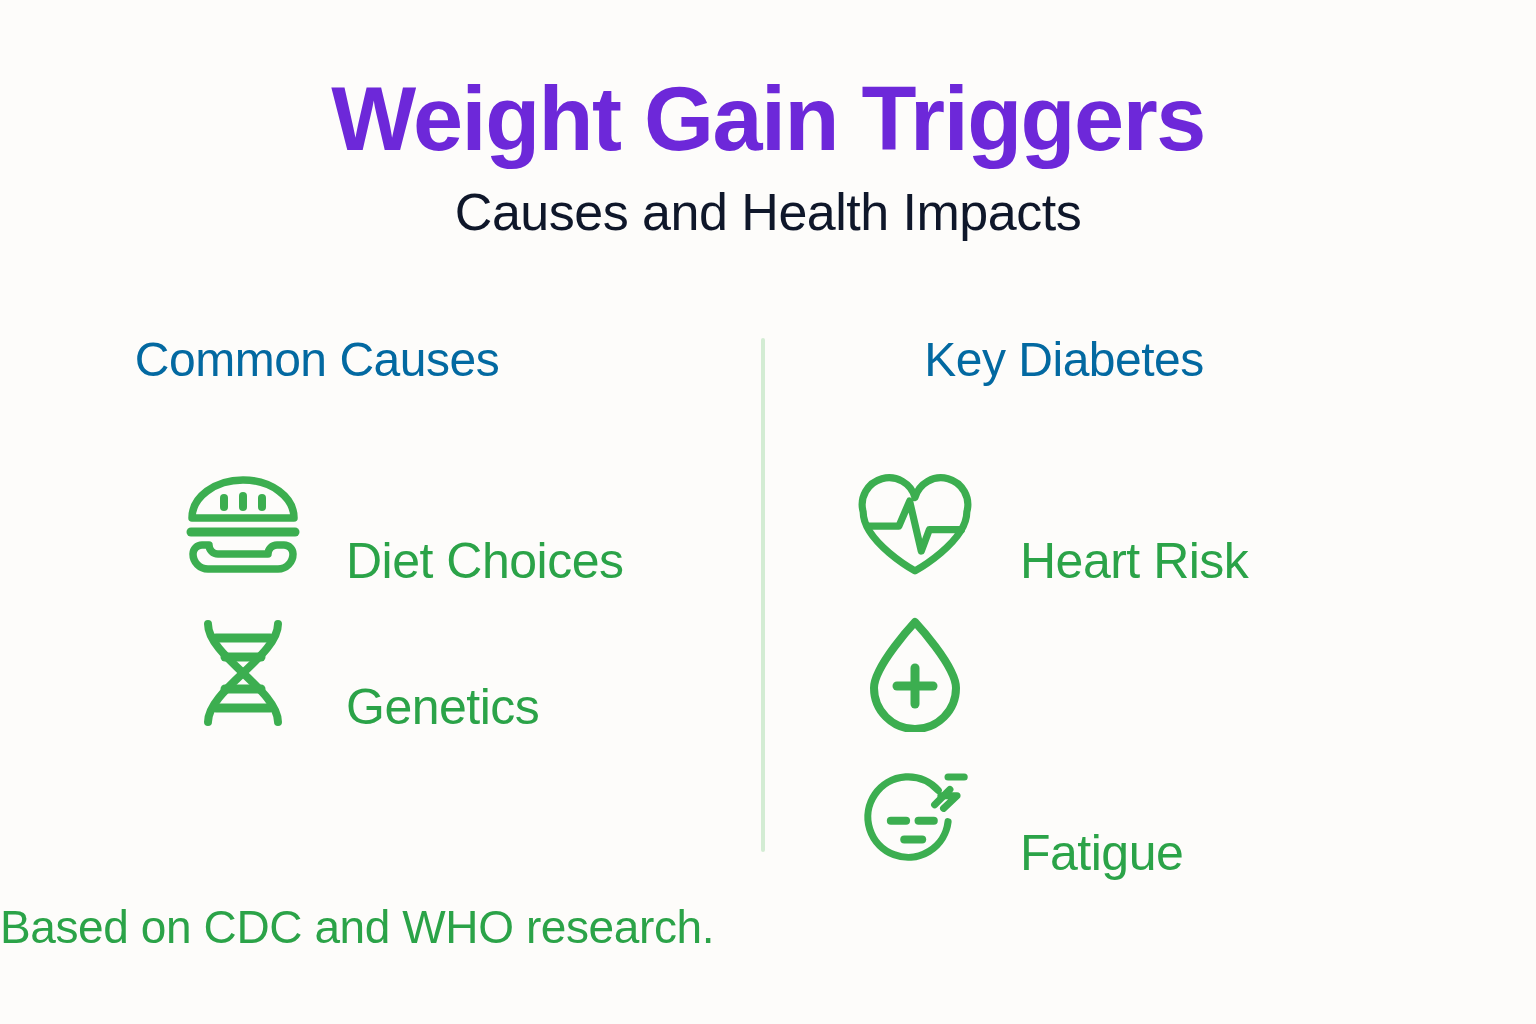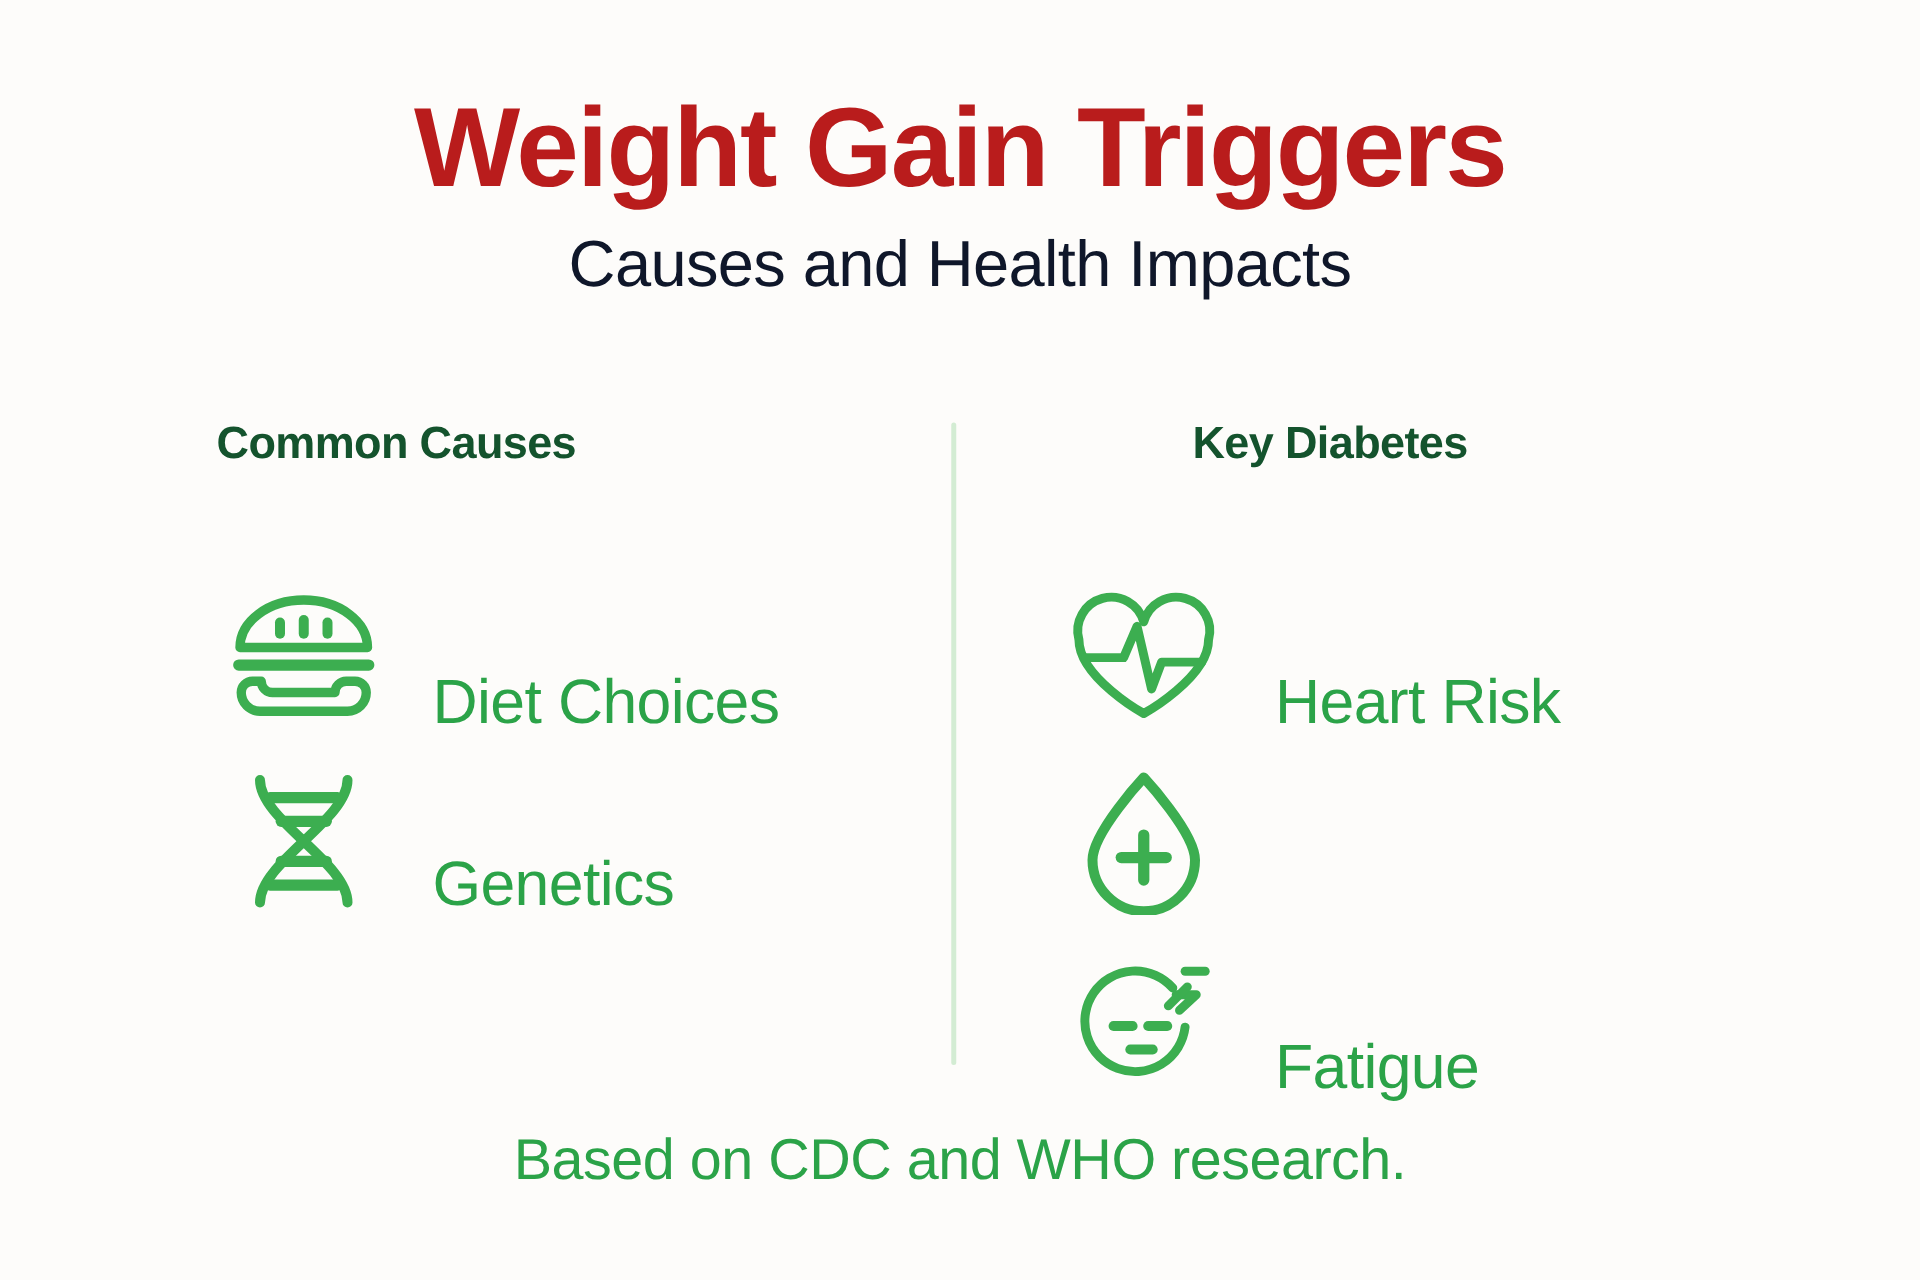--- a/index.html
+++ b/index.html
@@ -17,21 +17,21 @@
     width:1536px; height:1024px;
     background:#fdfcfa;
   }
 
   
   .header { position:absolute; top:74px; left:0; width:1536px; text-align:center; }
 
   .title {
     font-size:90px;
     font-weight:bold;
-    color:#b91c1c;
+    color:#6d28d9;
     letter-spacing:-1.5px;
     line-height:1.0;
     white-space:nowrap;
   }
 
   .subtitle {
     margin-top:22px;
     font-size:52px;
     font-weight:normal;
     color:#0f172a;
@@ -46,23 +46,23 @@
     top:336px; left:0;
     width:1536px; height:520px;
     display:flex;
   }
 
   .column { width:50%; position:relative; }
   .column.left  { padding-left:6px; }
   .column.right { padding-left:86px; }
 
   .col-heading {
-    font-size:36px;
-    font-weight:bold;
-    color:#14532d;
+    font-size:48px;
+    font-weight:normal;
+    color:#0369a1;
     letter-spacing:-0.5px;
     line-height:1.0;
     white-space:nowrap;
     height:54px;
   }
   .column.left  .col-heading { text-align:center; padding-right:140px; }
   .column.right .col-heading { text-align:center; padding-right:262px; }
 
   .items { margin-top:46px; }
 
@@ -107,21 +107,21 @@
     width:4px; height:514px;
     background:#d3ecd3;
     border-radius:2px;
   }
 
   
   .footer {
     position:absolute;
     bottom:70px; left:0;
     width:1536px;
-    text-align:center;
+    text-align:left;
     font-size:46px;
     font-weight:normal;
     color:#2ba348;
     letter-spacing:-0.4px;
     white-space:nowrap;
   }
 </style>
 </head>
 <body>
 

